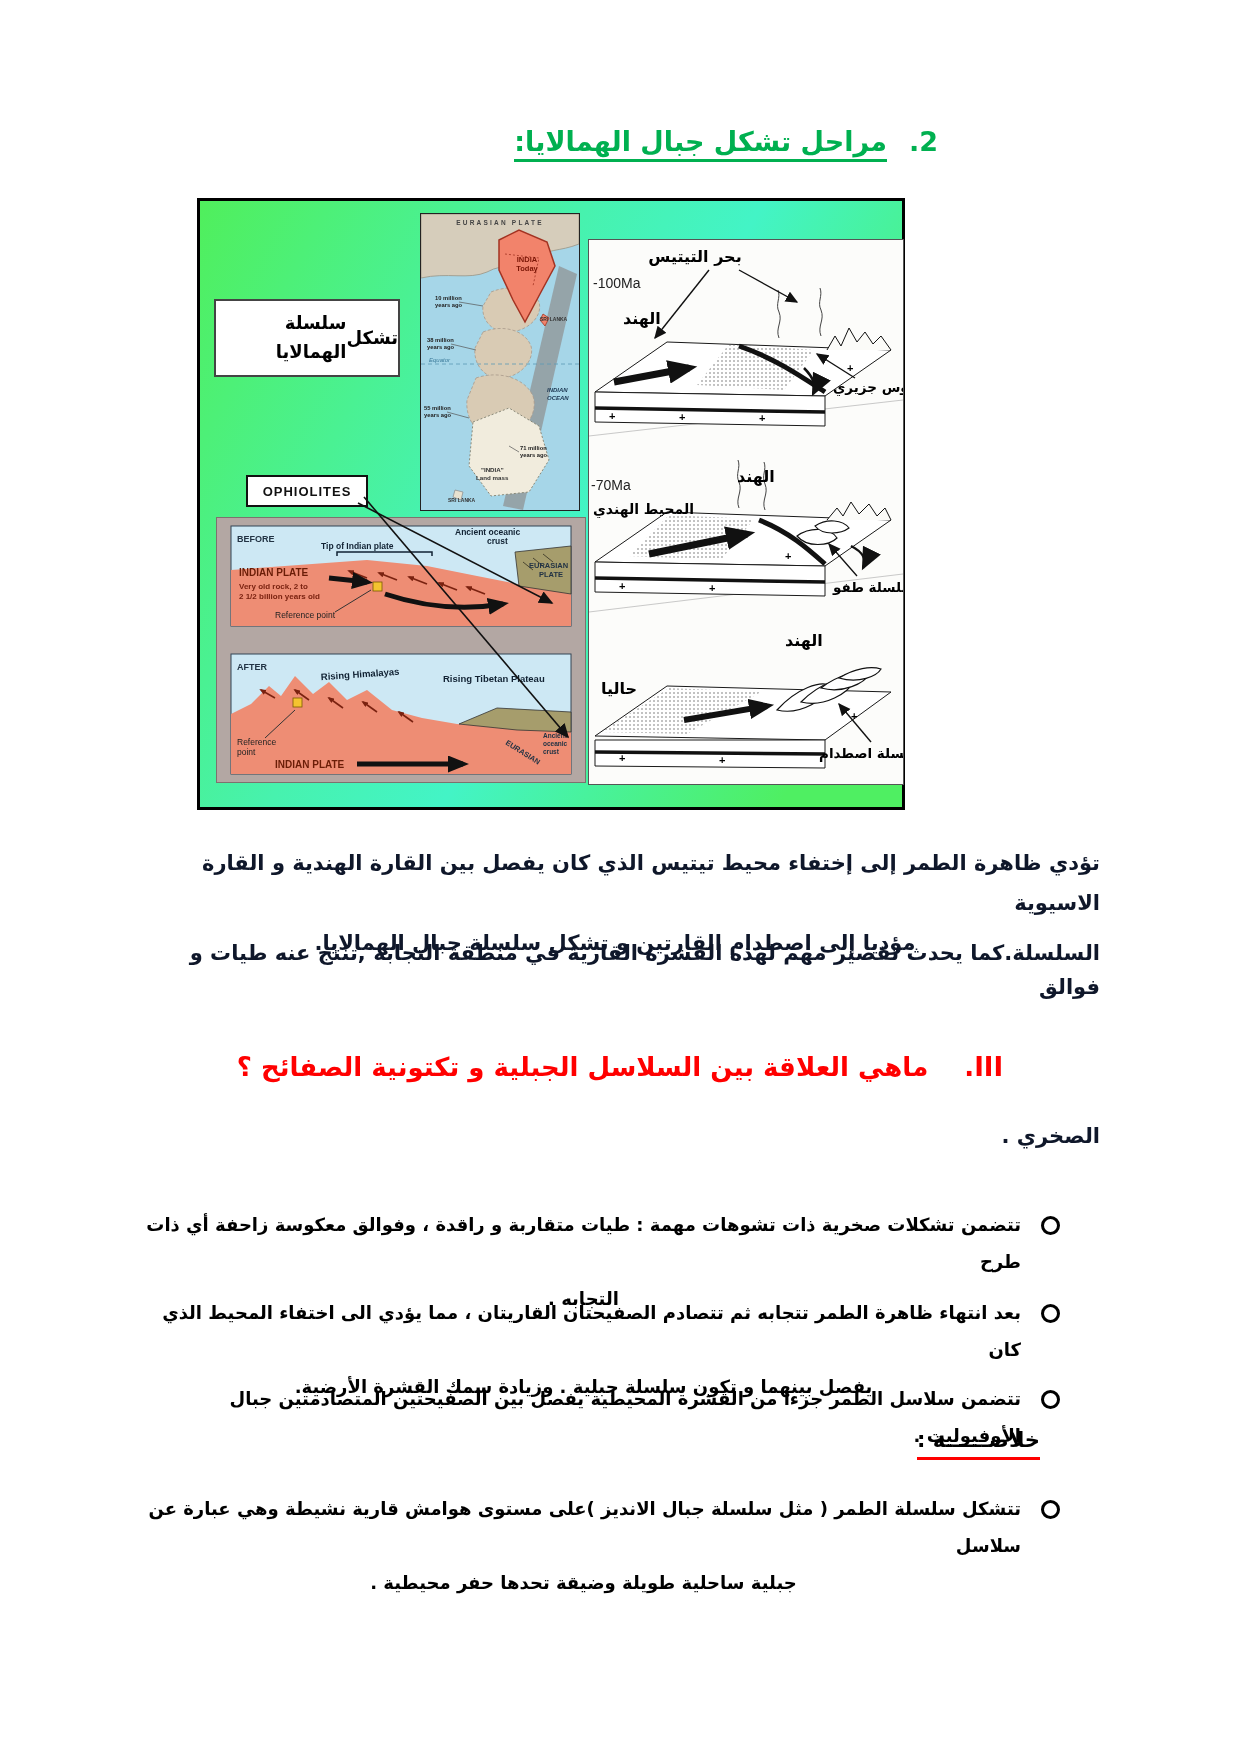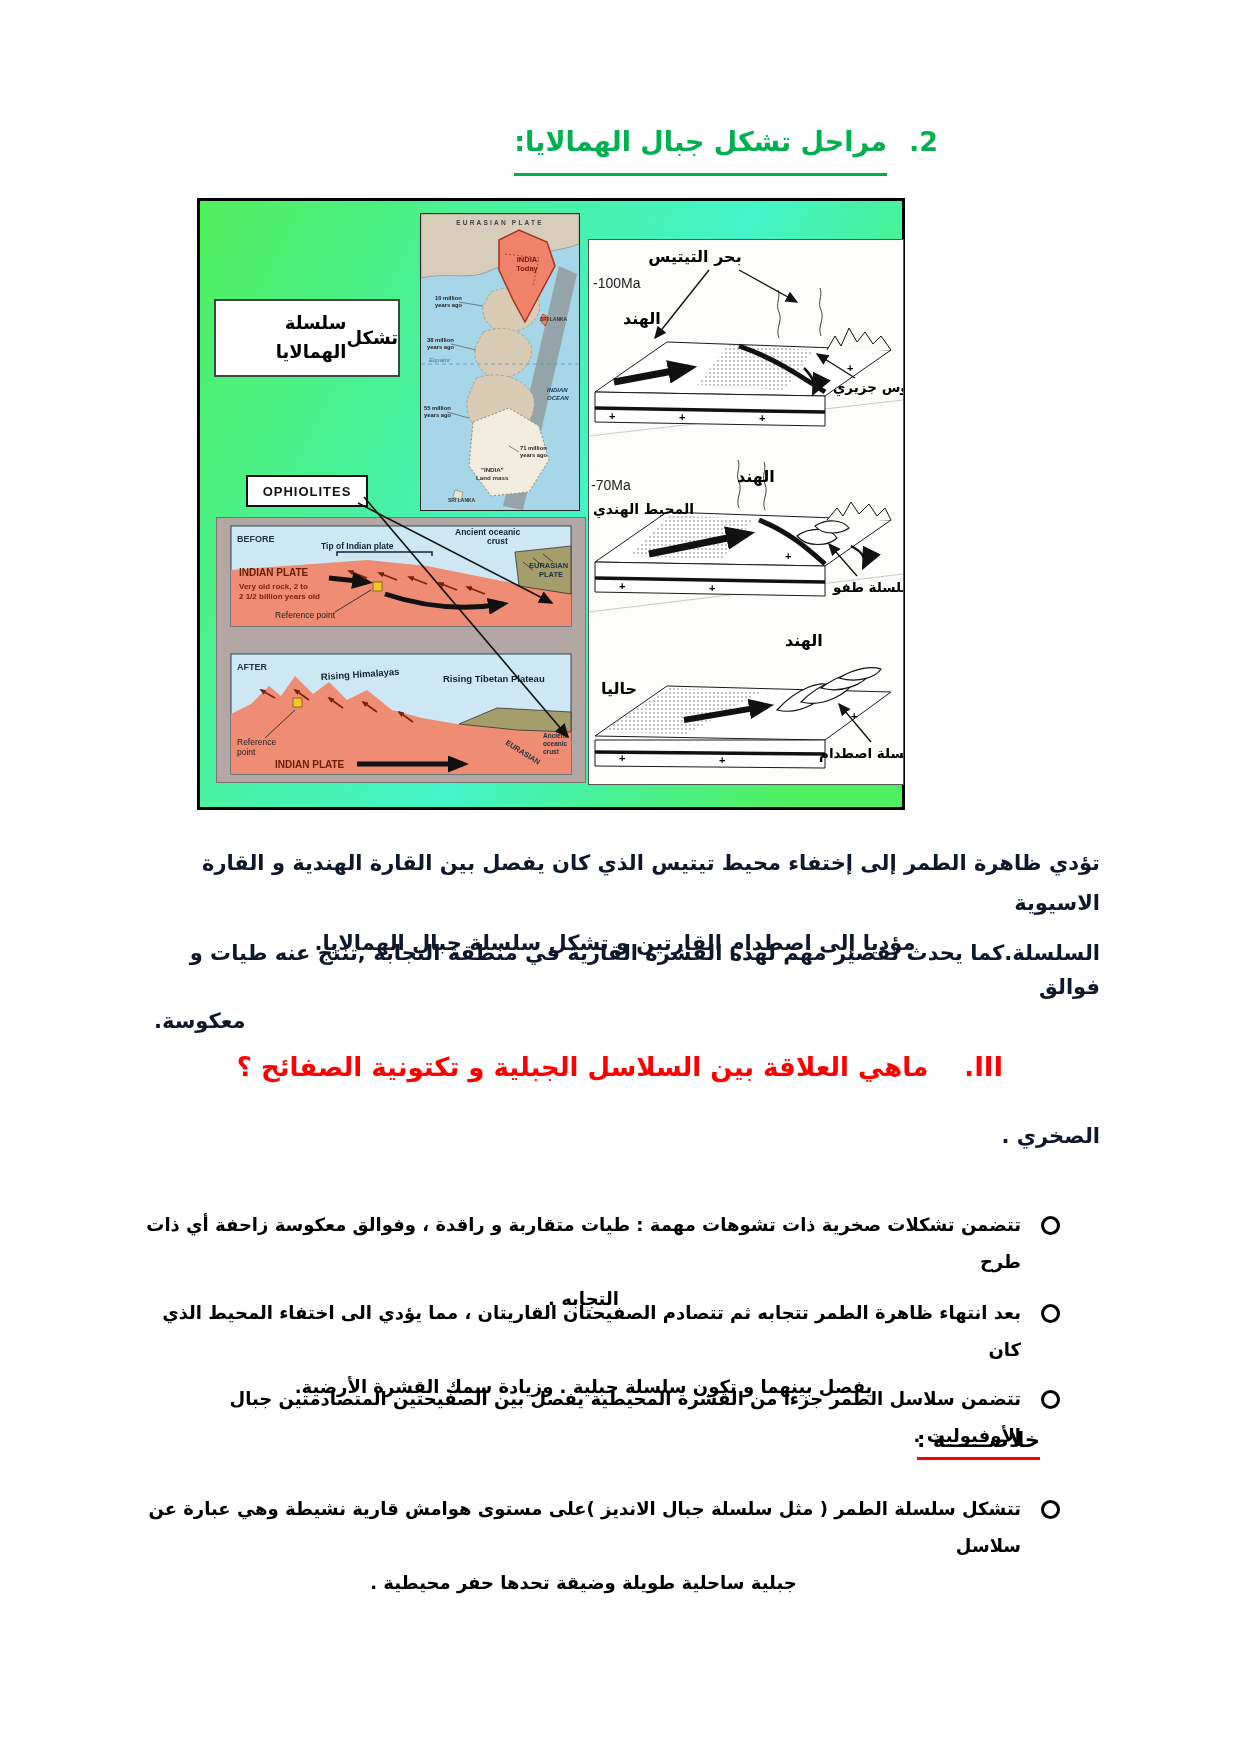--- a/index.html
+++ b/index.html
@@ -2,21 +2,21 @@
 <html lang="ar"><head>
 <meta charset="utf-8">
 <style>
   html,body{margin:0;padding:0;}
   body{width:1240px;height:1754px;background:#fff;position:relative;
        font-family:"DejaVu Sans",sans-serif;overflow:hidden;}
   .abs{position:absolute;}
   
   .sec-title{top:126px;left:0;width:1240px;box-sizing:border-box;padding-right:302px;
              direction:rtl;text-align:right;color:#00B050;font-size:27px;font-weight:bold;}
-  .sec-title .t-text{margin-right:22px;border-bottom:3px solid #00B050;padding-bottom:16px;}
+  .sec-title .t-text{margin-right:22px;border-bottom:3px solid #00B050;padding-bottom:2px;}
   
   .figure{left:197px;top:198px;width:708px;height:612px;border:3px solid #000;box-sizing:border-box;
           background:linear-gradient(118deg,#50ef5c 0%,#47f2ae 38%,#43f4c6 55%,#4fef62 88%);}
   .caption-box{left:14px;top:98px;width:182px;height:74px;background:#fff;border:2px solid #444;
                display:flex;flex-direction:row;align-items:center;justify-content:center;
                font-size:18px;font-weight:bold;line-height:1.6;}
   .map-panel{left:220px;top:12px;width:158px;height:296px;border:1px solid #222;background:#a6d6e8;}
   .ophio-box{left:46px;top:274px;width:118px;height:28px;background:#fff;border:2px solid #111;
              font-family:"Liberation Sans",sans-serif;font-size:13px;font-weight:bold;letter-spacing:1px;
              display:flex;align-items:center;justify-content:center;color:#111;}
@@ -263,21 +263,20 @@
     </svg>
   </div>
 
   <div class="abs para p1">
     <span class="line l-right">تؤدي ظاهرة الطمر إلى إختفاء محيط تيتيس الذي كان يفصل بين القارة الهندية و القارة الاسيوية</span>
     <span class="line l-center">مؤديا إلى اصطدام القارتين و تشكل سلسلة جبال الهمالايا.</span>
   </div>
 
   <div class="abs para p2">
     <span class="line l-right">السلسلة.كما يحدث تقصير مهم لهذه القشرة القارية في منطقة التجابه ,تنتج عنه طيات و فوالق</span>
-    <span class="line l-left">معكوسة.</span>
   </div>
 
   <div class="abs h3">
     <span>III.</span>
     <span>ماهي العلاقة بين السلاسل الجبلية و تكتونية الصفائح ؟</span>
   </div>
 
   <div class="abs para p3">
     <span class="line l-right">الصخري .</span>
   </div>

